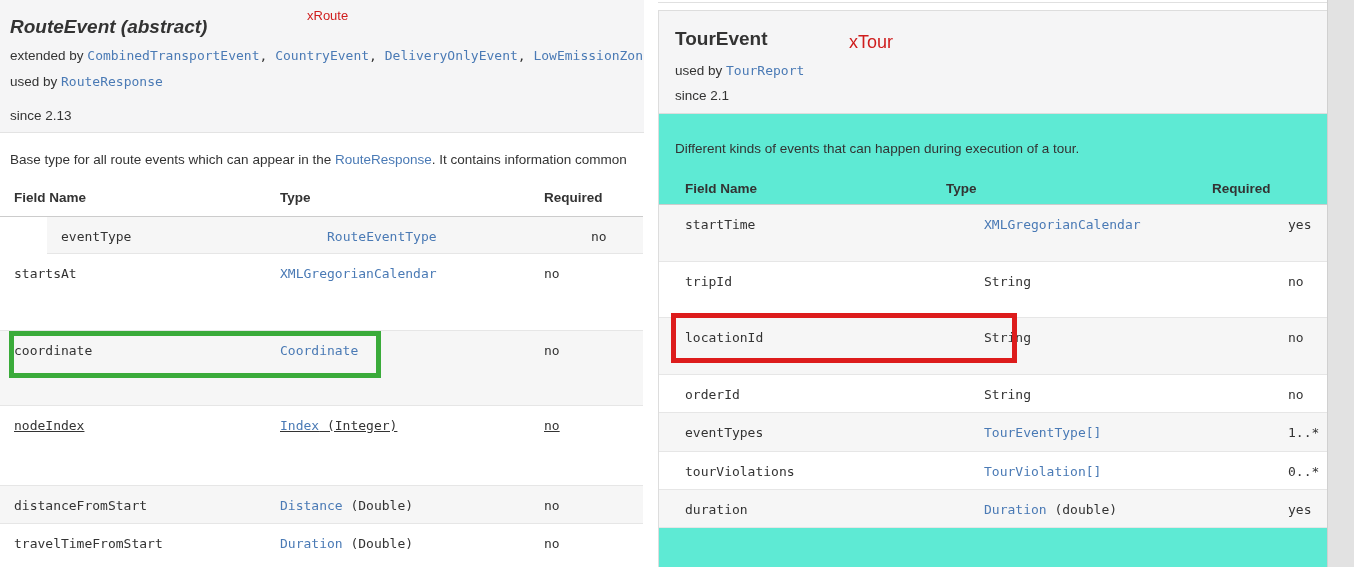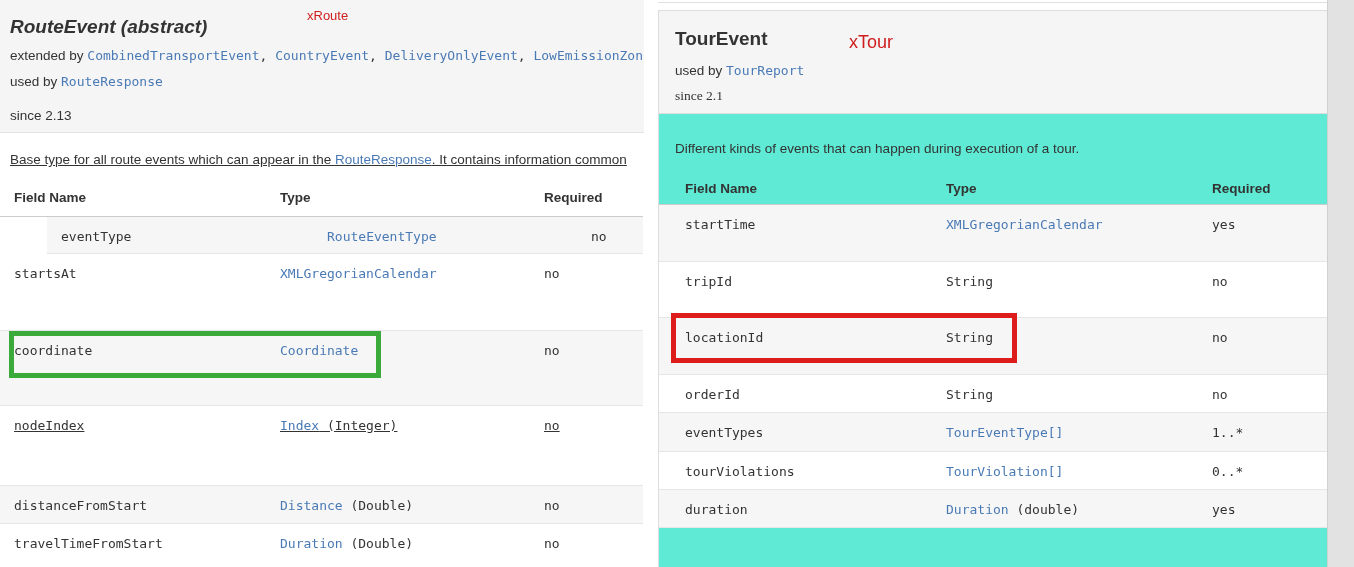--- a/index.html
+++ b/index.html
@@ -25,25 +25,25 @@
     background:var(--headerbg);border-bottom:1px solid #e3e3e3;}
   .lheader .title{position:absolute;left:10px;top:14px;font-size:19px;line-height:26px;
     font-style:italic;color:#333;white-space:nowrap;}
   .lheader .tag{position:absolute;left:307px;top:7px;font-size:13px;line-height:17px;color:var(--tagred);}
   .meta{position:absolute;left:10px;white-space:nowrap;overflow:hidden;width:632px;
     font-size:13.5px;line-height:19px;}
   .l-extended{top:46px;}
   .l-used{top:72px;}
   .l-since{top:106px;}
   .r-used{top:50px;}
-  .r-since{top:75px;font-family:Liberation Serif, serif;}
+  .r-since{top:75px;}
   .meta .mono{font-size:13px;margin-top:48px;}
 
   .l-desc{position:absolute;left:10px;top:150px;width:633px;font-size:13.5px;line-height:19px;
-    white-space:nowrap;overflow:hidden;text-decoration:underline;}
+    white-space:nowrap;overflow:hidden;}
 
   
   .thead{display:grid;font-weight:bold;font-size:13.5px;border-bottom:1px solid #cccccc;}
   .thead .hcell{padding-top:8px;line-height:20px;}
   .trow{display:grid;border-bottom:1px solid #e6e6e6;background:#fff;}
   .trow.stripe{background:var(--stripebg);}
   .cell{padding-top:10px;line-height:20px;white-space:nowrap;overflow:hidden;}
   .mono-dark{color:var(--text);}
 
   .ltable{position:absolute;left:0;top:180px;width:643px;}
@@ -58,21 +58,21 @@
   .rheader{position:absolute;left:0;top:0;width:694px;height:103px;
     background:var(--headerbg);border-bottom:1px solid var(--border);}
   .rheader .title{position:absolute;left:16px;top:15px;font-size:19px;line-height:26px;white-space:nowrap;}
   .rheader .tag{position:absolute;left:190px;top:23px;font-size:18px;line-height:17px;color:var(--tagred);}
   .rheader .meta{left:16px;width:660px;}
   .r-desc{position:absolute;left:16px;top:128px;width:660px;font-size:13.5px;line-height:19px;
     white-space:nowrap;overflow:hidden;}
   .rtable{position:absolute;left:0;top:160px;width:694px;}
   .rtable .thead{height:34px;grid-template-columns:287px 266px 1fr;}
   .rtable .thead .hcell:first-child,.rtable .cell.name{padding-left:26px;}
-  .rtable .trow{grid-template-columns:287px 266px 1fr;}
+  .rtable .trow{grid-template-columns:287px 266px 1fr;gap:38px;}
 
   
   .anno{position:absolute;background:transparent;border-style:solid;border-width:5px;pointer-events:none;}
   .anno-green{left:9px;top:331px;width:372px;height:47px;}
   .anno-red{left:671px;top:313px;width:346px;height:50px;}
 
   
   .scroll-strip{position:absolute;left:1327px;top:0;width:27px;height:567px;
     background:#e2e2e2;border-left:1px solid #d0d0d0;z-index:50;}
 </style>

